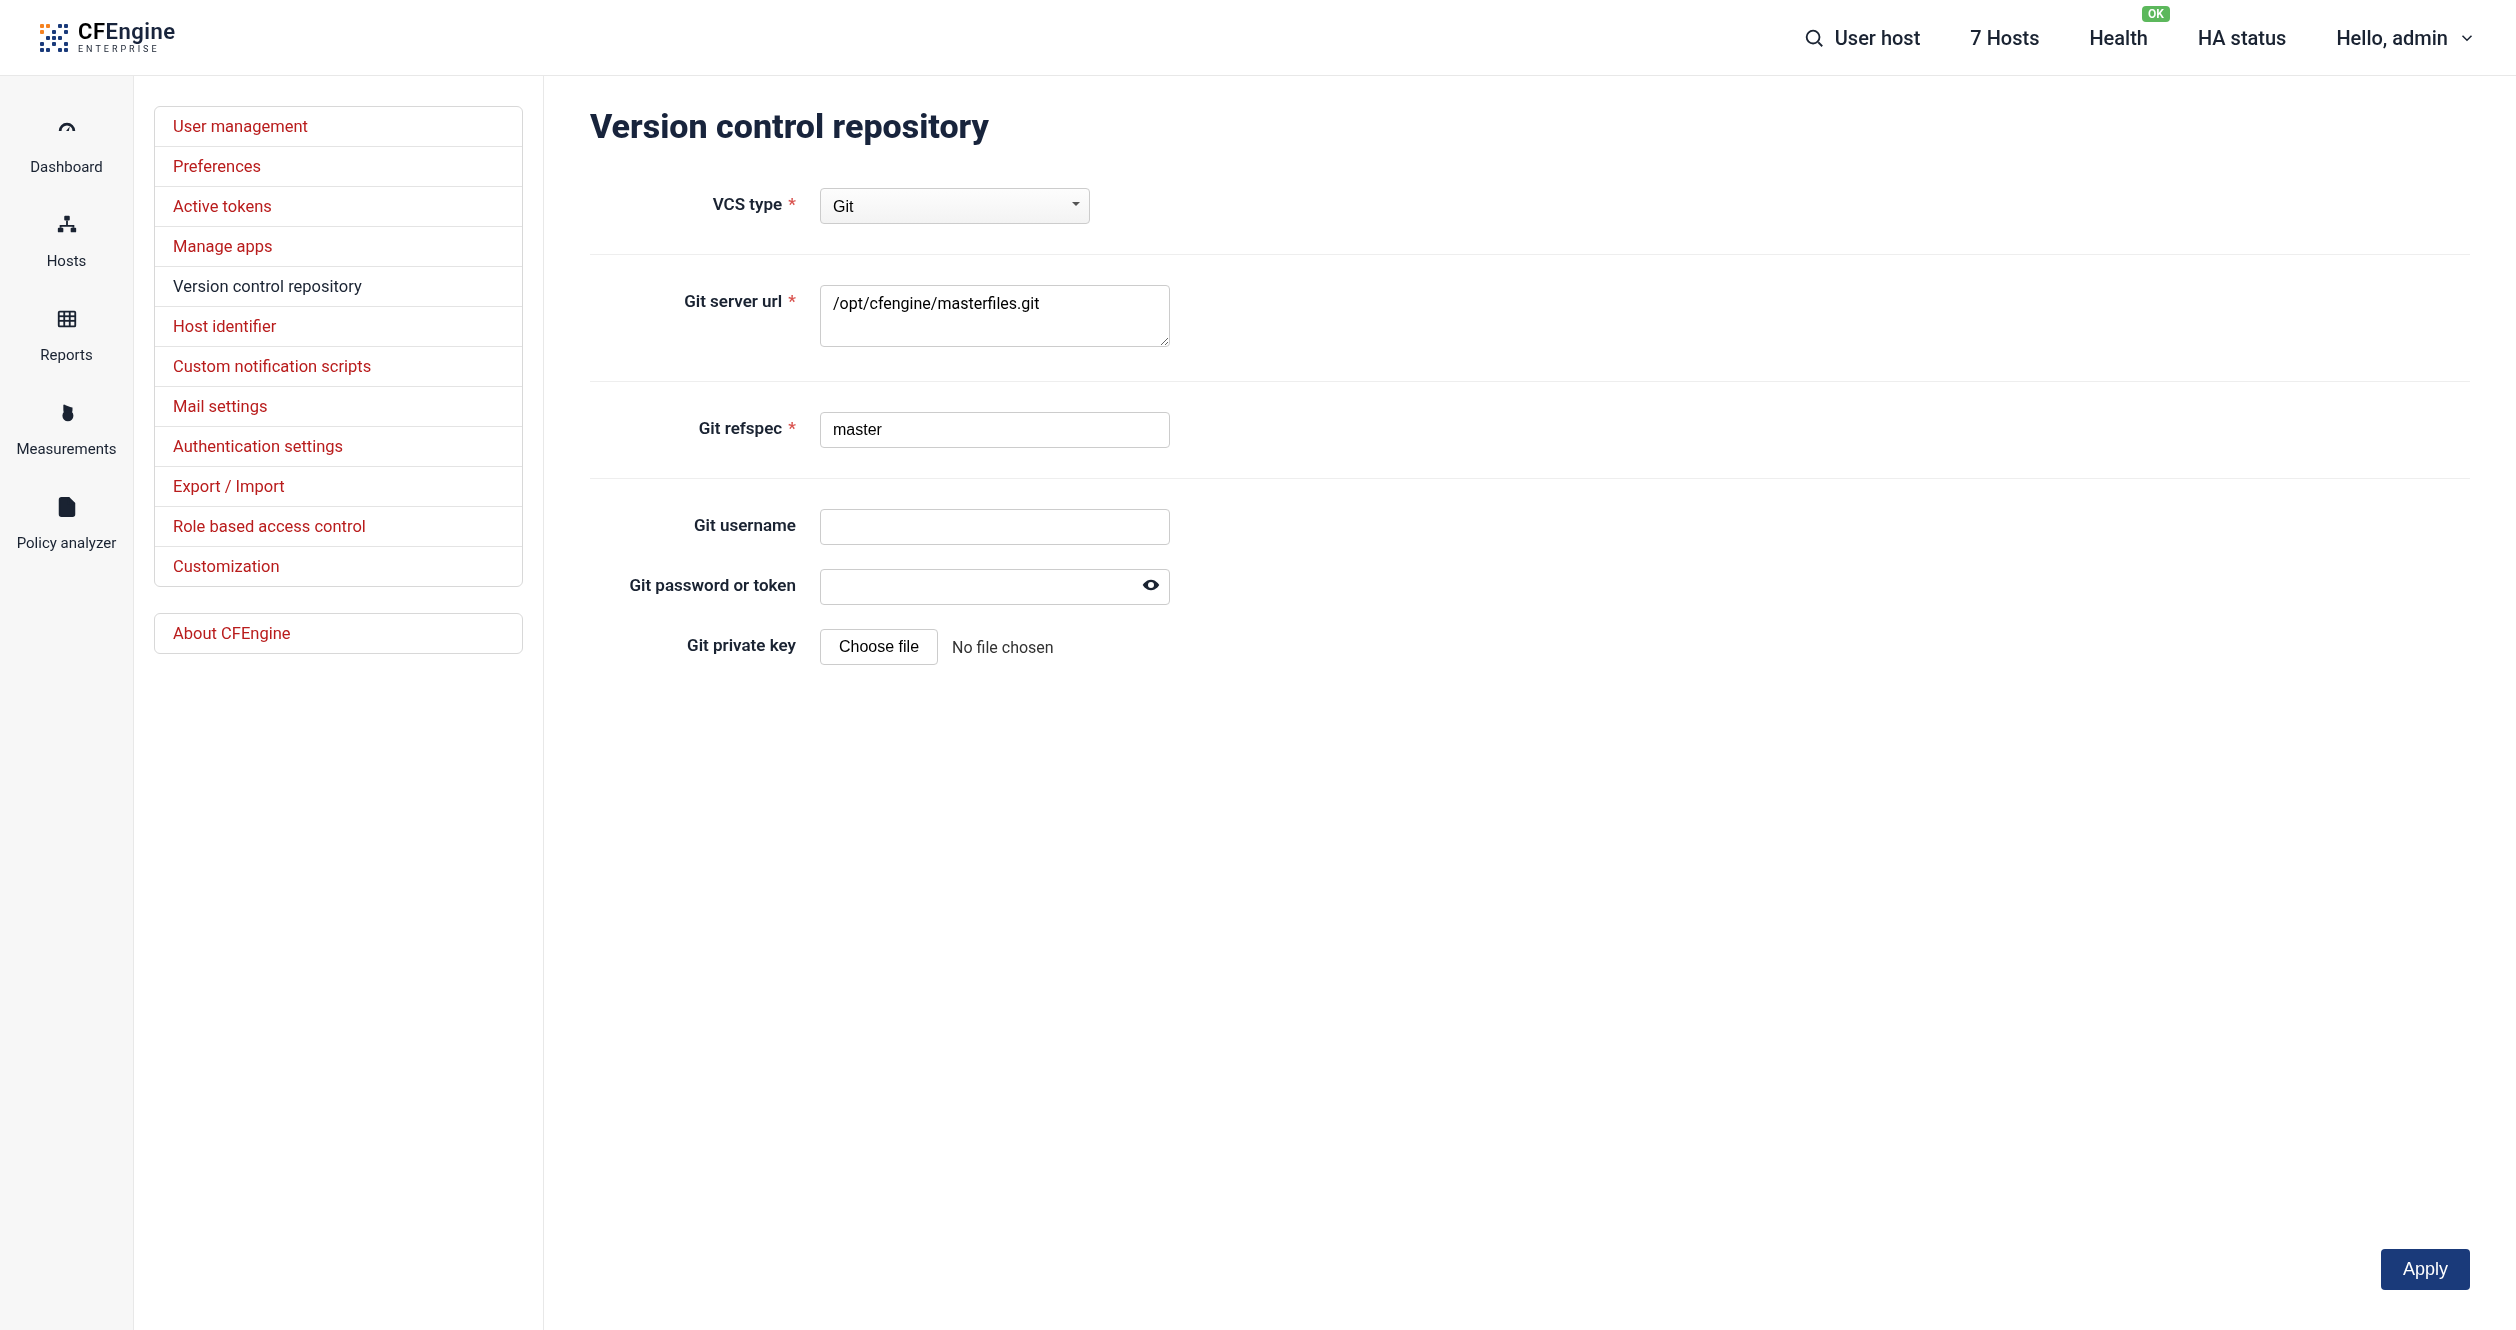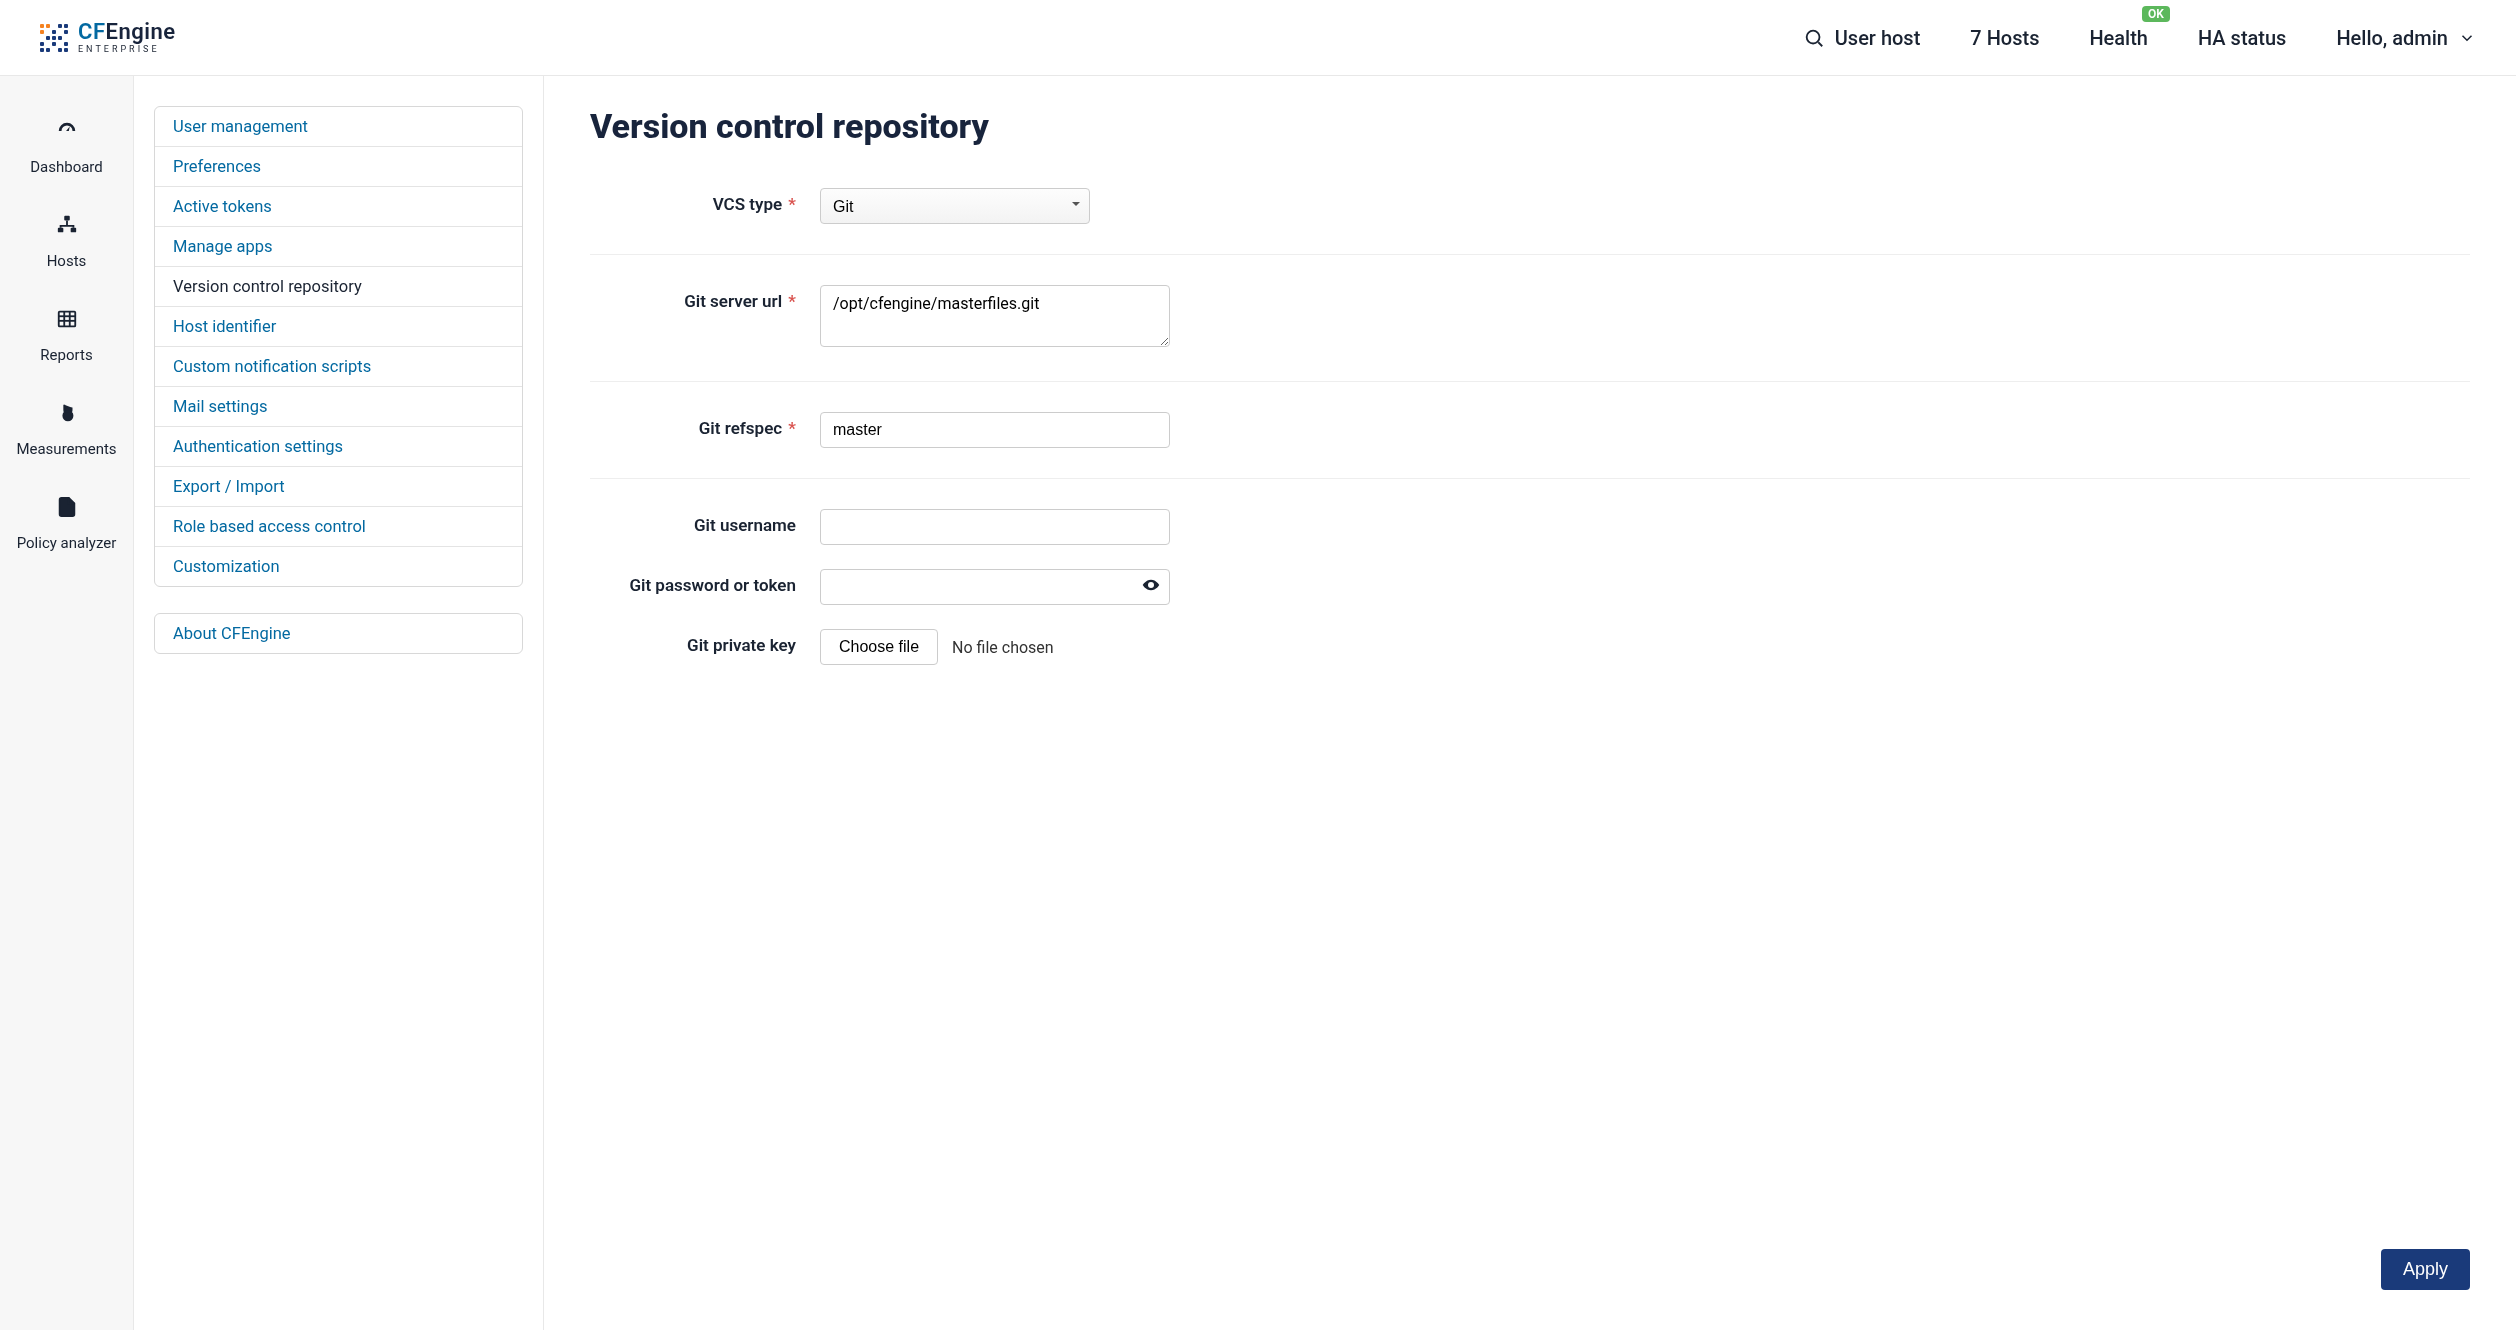--- a/index.html
+++ b/index.html
@@ -86,21 +86,21 @@
       padding: 30px 20px;
     }
     .settings-list {
       border: 1px solid #d8d8d8;
       border-radius: 6px;
       overflow:hidden;
     }
     .settings-list-item {
       padding: 10px 18px;
       font-size: 16.5px;
-      color: #0369a1;
+      color: #b91c1c;
       border-bottom: 1px solid #e4e4e4;
       cursor:pointer;
     }
     .settings-list-item:last-child { border-bottom:none; }
     .settings-list-item.active { color:#1a2332; }
     .settings-list.secondary { margin-top: 26px; }
 
     .main {
       flex: 1;
       padding: 30px 46px 40px;
@@ -226,21 +226,21 @@
         <span class="logo-dot" style="background:transparent"></span>
         <span class="logo-dot" style="background:#1a3a7a"></span>
       <span class="logo-dot" style="background:#1a3a7a"></span>
         <span class="logo-dot" style="background:#1a3a7a"></span>
         <span class="logo-dot" style="background:transparent"></span>
         <span class="logo-dot" style="background:#1a3a7a"></span>
         <span class="logo-dot" style="background:#1a3a7a"></span>
     </div>
     <div class="logo-text">
       <div class="logo-name">
-        <span style="color:#0369a1">CF</span><span style="color:#18243c">Engine</span>
+        <span style="color:#000000">CF</span><span style="color:#18243c">Engine</span>
       </div>
       <div class="logo-sub">ENTERPRISE</div>
     </div>
   </div>
   <div class="header-right">
     <div class="find-host hitem">
       <svg viewBox="0 0 24 24" fill="none" stroke="#1a2332" stroke-width="2">
           <circle cx="11" cy="11" r="7"></circle>
           <line x1="21" y1="21" x2="16.65" y2="16.65"></line>
         </svg>

